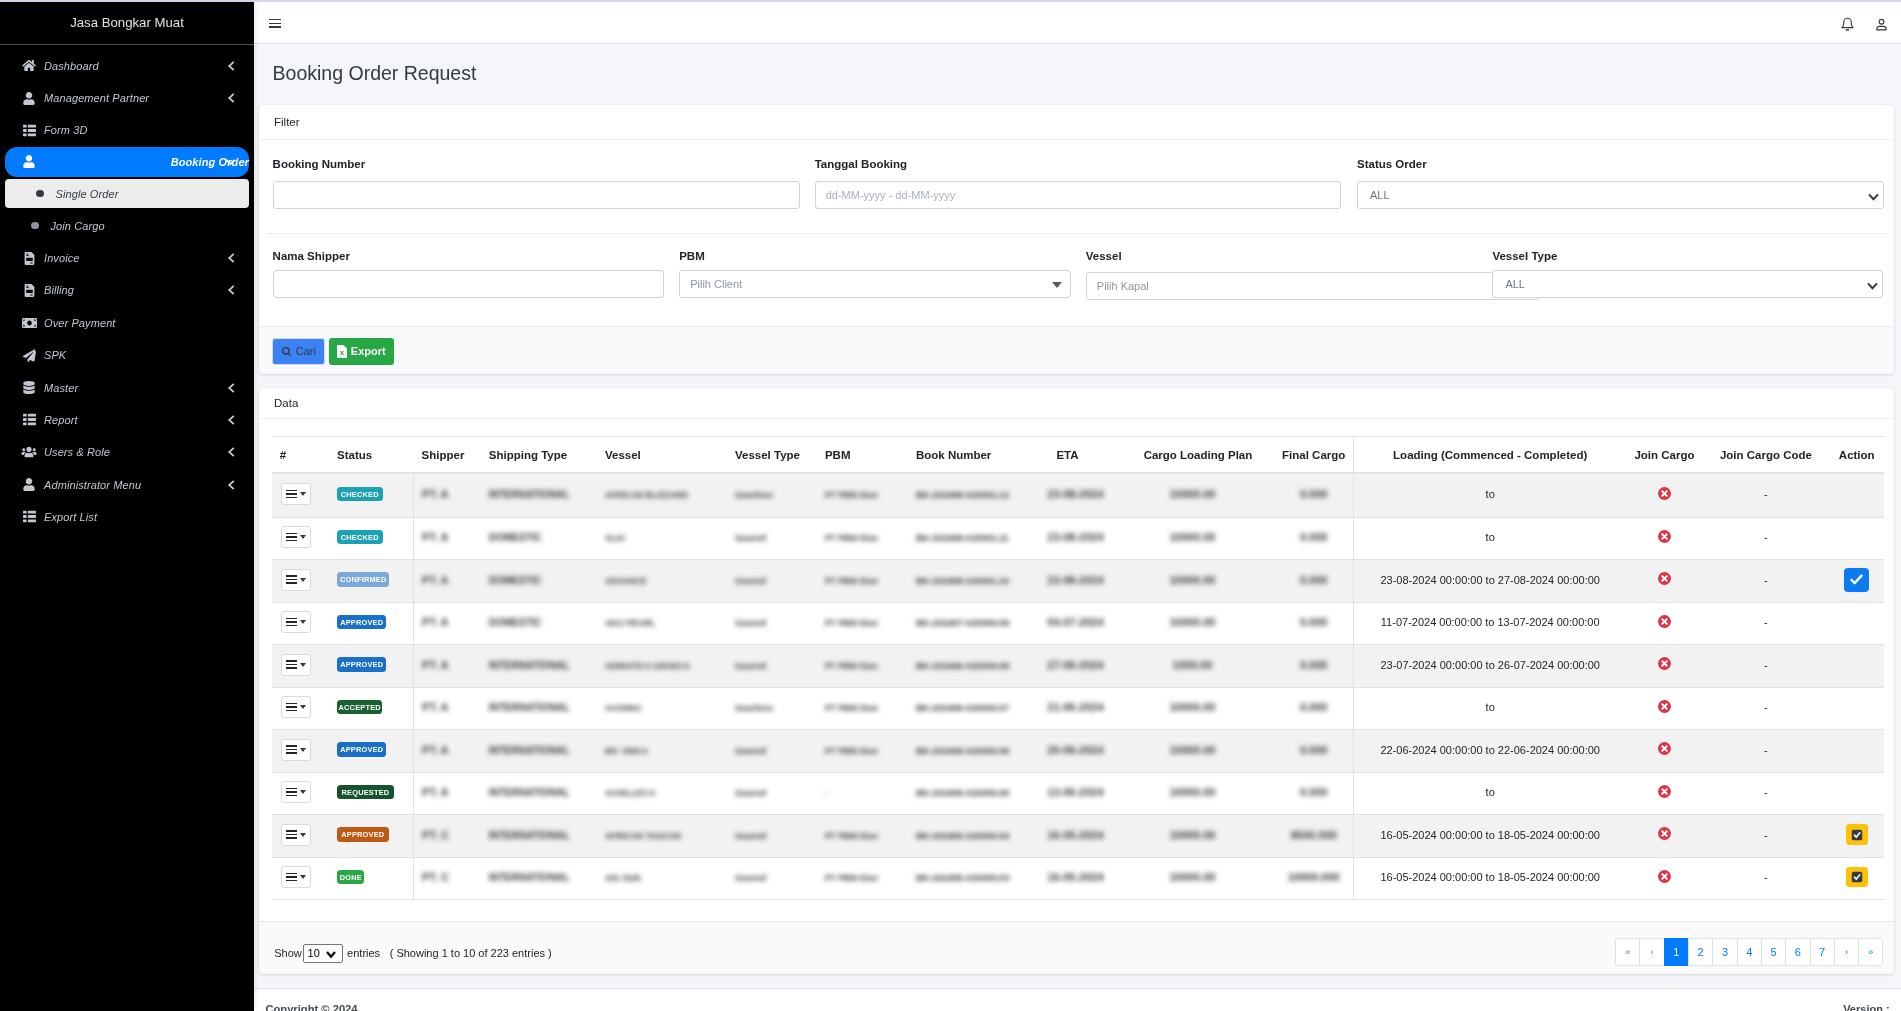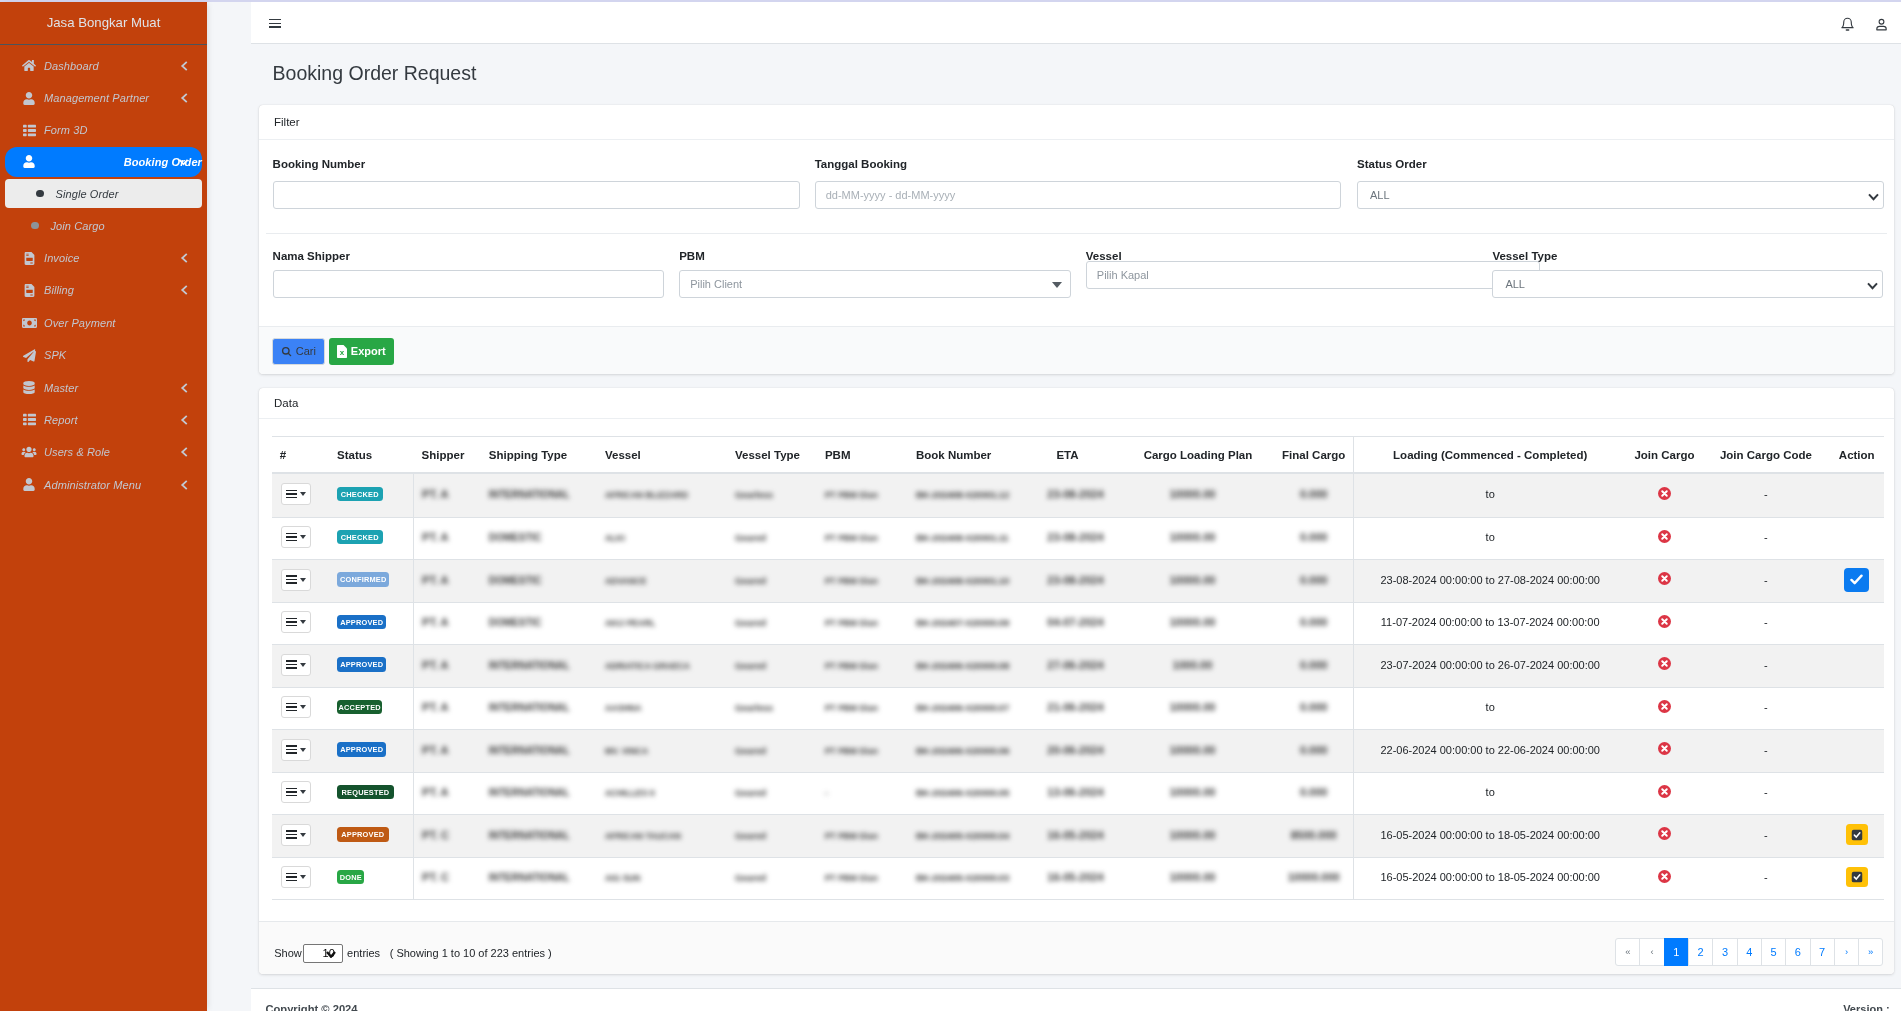--- a/index.html
+++ b/index.html
@@ -4,21 +4,21 @@
 <style>
 * { margin:0; padding:0; box-sizing:border-box; }
 html,body { width:1901px; height:1011px; overflow:hidden; }
 body { font-family:"Liberation Sans", sans-serif; background:#f4f6f9; position:relative; }
 .abs { position:absolute; }
 
 
 #topstrip { left:0; top:0; width:1901px; height:2px; background:#d3d5ef; }
 
 
-#sidebar { left:0; top:2px; width:207px; height:1009px; background:#c2410c; box-shadow:3px 0 6px -2px rgba(0,0,0,.10); z-index:5; }
+#sidebar { left:0; top:2px; width:254px; height:1009px; background:#000000; box-shadow:3px 0 6px -2px rgba(0,0,0,.10); z-index:5; }
 #brand { height:42.5px; border-bottom:1px solid #4b545c; text-align:center; color:#dfe3e8; font-size:13.2px; line-height:42px; }
 #menu { padding-top:5px; }
 .mi { height:32.36px; display:flex; align-items:center; position:relative; color:#c2c7d0; font-size:11px; letter-spacing:.1px;font-style:italic; }
 .mi .ic { width:16px; margin-left:21px; display:flex; justify-content:center; align-items:center; }
 .mi .tx { margin-left:7px; }
 .mi .chev { position:absolute; right:18px; top:50%; transform:translateY(-50%); display:flex; }
 .mi.active { background:#007bff; color:#fff; border-radius:12px; margin:0.55px 5px 2.35px; height:29.46px;justify-content:space-between; }
 .mi.active .ic { margin-left:16px; }
 .mi.sub1 { background:#ececec; color:#343a40; border-radius:4px; margin:1.7px 5px 1.2px; height:29.46px; }
 .dot { width:7.5px; height:7.5px; border-radius:50%; margin-left:31px; }
@@ -75,21 +75,21 @@
 .ddbtn { width:30.2px; height:22px; background:#fff; border:1px solid #d9d9d9; border-radius:3px; margin-left:1.5px; display:flex; align-items:center; justify-content:center; gap:3px; }
 .ddbars { display:flex; flex-direction:column; gap:2px; }
 .ddbars i { display:block; width:11px; height:1.45px; background:#212529; }
 .ddcaret { width:0; height:0; border-left:3.2px solid transparent; border-right:3.2px solid transparent; border-top:4px solid #343a40; }
 
 .actblue { display:inline-flex; width:25.5px; height:24px; background:#0b7bf0; border-radius:4px; align-items:center; justify-content:center; }
 .actyellow { display:inline-flex; width:22px; height:20.5px; background:#ffc107; border-radius:3.5px; align-items:center; justify-content:center; }
 
 
 #dfoot { position:absolute; left:258.5px; top:920.7px; width:1635.8px; height:53.2px; background:#fafafa; border-top:1px solid #e6e9ec; border-radius:0 0 4px 4px; font-size:11px; color:#212529; }
-#showsel { position:absolute; left:44.1px; top:21.9px; width:40.7px; height:19px; border:1px solid #767676; border-radius:2px; background:#fff; font-size:11px; color:#000; display:flex; align-items:center; padding-left:19px; }
+#showsel { position:absolute; left:44.1px; top:21.9px; width:40.7px; height:19px; border:1px solid #767676; border-radius:2px; background:#fff; font-size:11px; color:#000; display:flex; align-items:center; padding-left:4px; }
 #showsel .nc { position:absolute; right:6px; top:6.5px; display:flex; }
 
 
 #pagin { position:absolute; right:10.9px; top:16.4px; display:flex; }
 #pagin .pg { min-width:25.3px; height:28px; line-height:26px; border:1px solid #dee2e6; background:#fff; color:#007bff; font-size:11px; text-align:center; margin-left:-1px; }
 #pagin .pg.first { border-radius:3px 0 0 3px; margin-left:0; }
 #pagin .pg.last { border-radius:0 3px 3px 0; }
 #pagin .pg.act { background:#007bff; color:#fff; border-color:#007bff; }
 #pagin .pg.gray { color:#6c757d; }
 
@@ -270,20 +270,33 @@
           <svg width="12" height="13" viewBox="0 0 448 512" fill="#c2c7d0">
             <path d="M224 256c70.7 0 128-57.3 128-128S294.7 0 224 0 96 57.3 96 128s57.3 128 128 128zm89.6 32h-16.7c-22.2 10.2-46.9 16-72.9 16s-50.6-5.8-72.9-16h-16.7C60.2 288 0 348.2 0 422.4V464c0 26.5 21.5 48 48 48h352c26.5 0 48-21.5 48-48v-41.6c0-74.2-60.2-134.4-134.4-134.4z"></path>
           </svg>
         </span>
         <span class="tx">Administrator Menu</span>
         <span class="chev">
           <svg width="9" height="11" viewBox="0 0 10 12" fill="none" stroke="#c2c7d0" stroke-width="2">
             <polyline points="7.5,1.5 2.5,6 7.5,10.5"></polyline>
           </svg>
         </span>
+      </div>
+    <div class="mi">
+        <span class="ic">
+          <svg width="13" height="13" viewBox="0 0 16 16" fill="#c2c7d0">
+            <rect x="0" y="1" width="4.5" height="3.4" rx="0.8"></rect>
+            <rect x="6" y="1" width="10" height="3.4" rx="0.8"></rect>
+            <rect x="0" y="6.3" width="4.5" height="3.4" rx="0.8"></rect>
+            <rect x="6" y="6.3" width="10" height="3.4" rx="0.8"></rect>
+            <rect x="0" y="11.6" width="4.5" height="3.4" rx="0.8"></rect>
+            <rect x="6" y="11.6" width="10" height="3.4" rx="0.8"></rect>
+          </svg>
+        </span>
+        <span class="tx">Export List</span>
       </div>
   </div>
 </div>
 
 <div id="pagehead" class="abs">Booking Order Request</div>
 
 <div id="fcard" class="abs card">
   <div class="cardhead">Filter</div>
 </div>
 <div class="flabel" style="left:272.6px;top:158px">Booking Number</div>
@@ -299,21 +312,21 @@
 <div id="fhr"></div>
 <div class="flabel" style="left:272.6px;top:249.8px">Nama Shipper</div>
 <div class="flabel" style="left:679.2px;top:249.8px">PBM</div>
 <div class="flabel" style="left:1085.8px;top:249.8px">Vessel</div>
 <div class="flabel" style="left:1492.4px;top:249.8px">Vessel Type</div>
 <div class="finput" style="left:272.6px;top:269.7px;width:391.1px"></div>
 <div class="finput" style="left:679.2px;top:269.7px;width:391.4px">
     <span class="ph" style="color:#8e969e">Pilih Client</span>
     <span class="s2caret"></span>
   </div>
-<div class="finput" style="left:1085.8px;top:261px;width:454px">
+<div class="finput" style="left:1085.8px;top:272px;width:454px">
     <span class="ph" style="color:#8e969e">Pilih Kapal</span>
     <span class="s2caret"></span>
   </div>
 <div class="finput" style="left:1492.4px;top:269.7px;width:391.1px;padding-left:12px;color:#6c757d">ALL<span class="selcaret"><svg width="11" height="8" viewBox="0 0 11 8" fill="none" stroke="#343a40" stroke-width="2">
         <polyline points="1,1.4 5.5,6.2 10,1.4"></polyline>
       </svg></span></div>
 <div id="ffoot">
   <div id="btncari" class="btn">
       <svg width="11" height="11" viewBox="0 0 24 24" fill="none" stroke="#343a40" stroke-width="3" stroke-linecap="round">
         <circle cx="10.5" cy="10.5" r="7"></circle>

